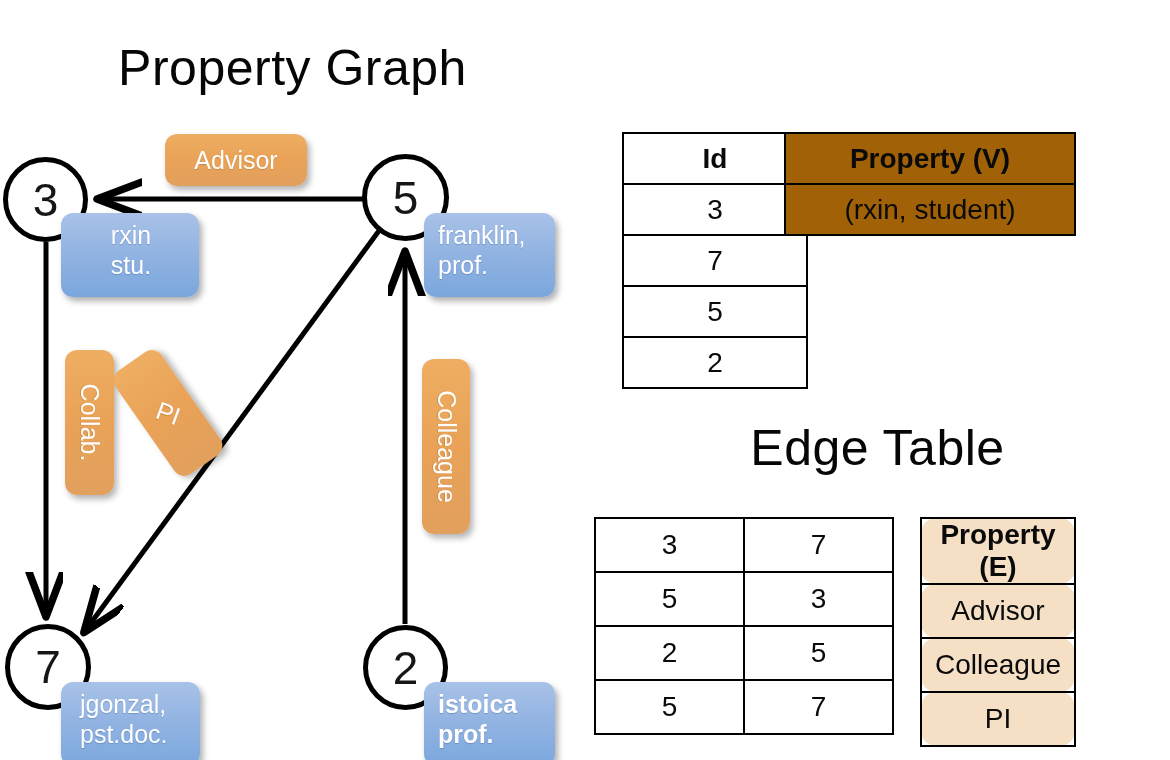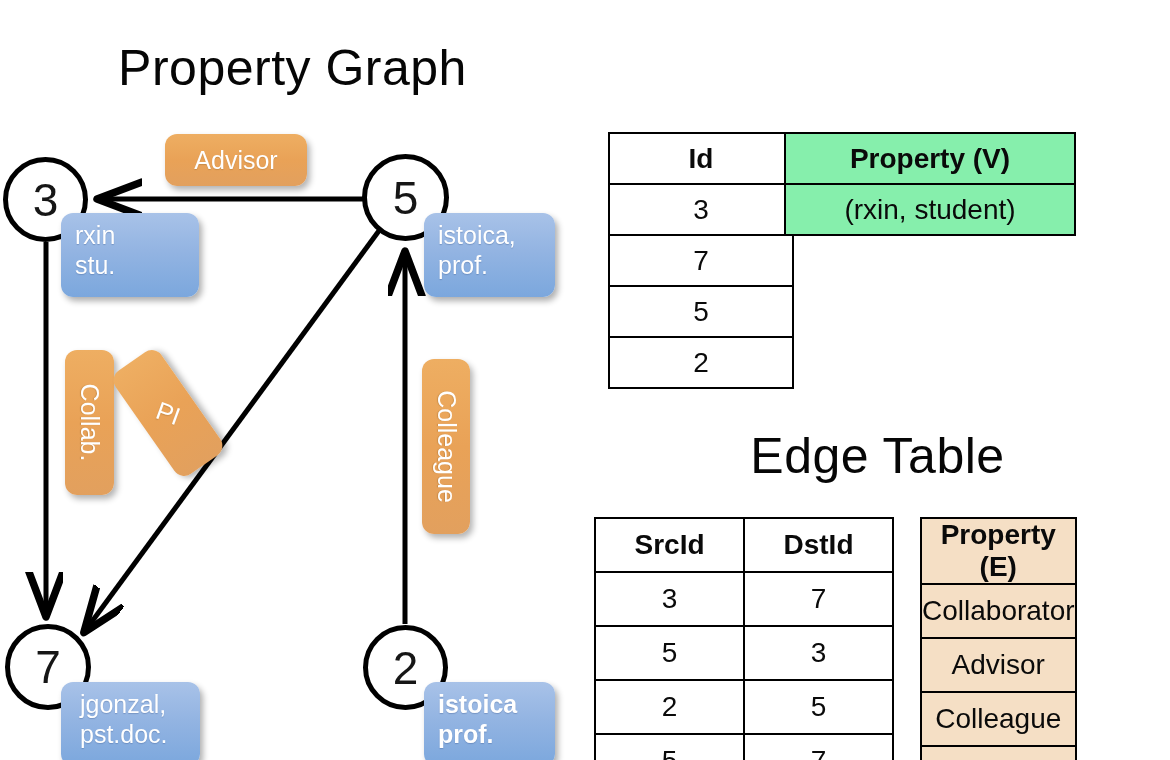--- a/index.html
+++ b/index.html
@@ -18,21 +18,21 @@
     font-family:"Liberation Sans", sans-serif;
     font-weight:300;
     color:#060606;
     letter-spacing:0.5px;
     white-space:nowrap;
     text-align:center;
     font-stretch:condensed;
   }
   #graph-title{ left:0;   top:12px; width:585px; font-size:50px; }
   #vertex-title{left:585px;top:8px;  width:585px; font-size:50px; }
-  #edge-title{  left:585px;top:400px;width:585px; font-size:50px; }
+  #edge-title{  left:585px;top:392px;width:585px; font-size:50px; }
 
   
   #graph-panel{position:absolute;left:0;top:0;width:585px;height:760px;}
   #graph-svg{position:absolute;left:0;top:0;width:585px;height:760px;}
 
   .node-circle{
     position:absolute;
     border:5px solid #000;
     border-radius:50%;
     background:#fff;
@@ -83,30 +83,30 @@
     border:2.5px solid #000;
     text-align:center;
     font-family:"Liberation Sans", sans-serif;
     font-weight:300;
     color:#0a0a0a;
     padding:0;
   }
   .hdr{font-weight:700 !important;}
 
   
-  #vtbl-id{left:608px;top:105px;border-radius:21px;}
+  #vtbl-id{left:622px;top:105px;border-radius:21px;}
   #vtbl-id td{width:182px;height:49px;font-size:28px;background:#fff;}
   #vtbl-prop{left:784px;top:105px;}
-  #vtbl-prop td{width:382px;height:49px;font-size:28px;background:#86efac;}
+  #vtbl-prop td{width:382px;height:49px;font-size:28px;background:#a16207;}
 
   
   #etbl-ids{left:594px;top:490px;}
   #etbl-ids td{width:147px;height:52px;font-size:28px;background:#fff;}
   #etbl-prop{left:920px;top:490px;}
-  #etbl-prop td{width:246px;height:52px;font-size:28px;background:#f5dfc5;}
+  #etbl-prop td{width:246px;height:52px;font-size:28px;background:#f5dfc5;border-radius:15px;}
 </style>
 </head>
 <body>
 
 <div id="root">
 
   <div class="title" id="graph-title">Property Graph</div>
   <div class="title" id="edge-title">Edge Table</div>
 
   <div id="graph-panel">
@@ -125,27 +125,27 @@
       <line x1="381" y1="201" x2="85" y2="604" stroke="#000" stroke-width="5" marker-end="url(#ah)"></line>
 
       <line x1="405" y1="597" x2="405" y2="226" stroke="#000" stroke-width="5" marker-end="url(#ah)"></line>
     </svg>
 
     <div class="node-circle" style="left:3px;  top:130px; width:85px; height:85px;">3</div>
     <div class="node-circle" style="left:362px;top:127px; width:87px; height:87px;">5</div>
     <div class="node-circle" style="left:5px;  top:597px; width:86px; height:86px;">7</div>
     <div class="node-circle" style="left:363px;top:598px; width:85px; height:85px;">2</div>
 
-    <div class="vbox" style="left:61px;top:186px;width:138px;height:84px;">
+    <div class="vbox" style="left:61px;top:186px;width:138px;height:84px;text-align:center;">
       <div>rxin</div>
       <div>stu.</div>
     </div>
 
     <div class="vbox" style="left:424px;top:186px;width:131px;height:84px;">
-      <div>istoica,</div>
+      <div>franklin,</div>
       <div>prof.</div>
     </div>
 
     <div class="vbox" style="left:61px;top:655px;width:139px;height:84px;padding-left:19px;">
       <div>jgonzal,</div>
       <div>pst.doc.</div>
     </div>
 
     <div class="vbox" style="left:424px;top:655px;width:131px;height:84px;font-weight:bold;">
       <div>istoica</div>
@@ -196,24 +196,20 @@
         </tr>
       <tr>
           <td>(rxin, student)</td>
         </tr>
     </tbody>
   </table>
 
   <table class="tbl" id="etbl-ids">
     <tbody>
       <tr>
-        <td class="hdr">SrcId</td>
-        <td class="hdr">DstId</td>
-      </tr>
-      <tr>
         <td>3</td>
         <td>7</td>
       </tr>
       <tr>
         <td>5</td>
         <td>3</td>
       </tr>
       <tr>
         <td>2</td>
         <td>5</td>
@@ -224,23 +220,20 @@
       </tr>
     </tbody>
   </table>
 
   <table class="tbl" id="etbl-prop">
     <tbody>
       <tr>
           <td class="hdr">Property (E)</td>
         </tr>
       <tr>
-          <td>Collaborator</td>
-        </tr>
-      <tr>
           <td>Advisor</td>
         </tr>
       <tr>
           <td>Colleague</td>
         </tr>
       <tr>
           <td>PI</td>
         </tr>
     </tbody>
   </table>

